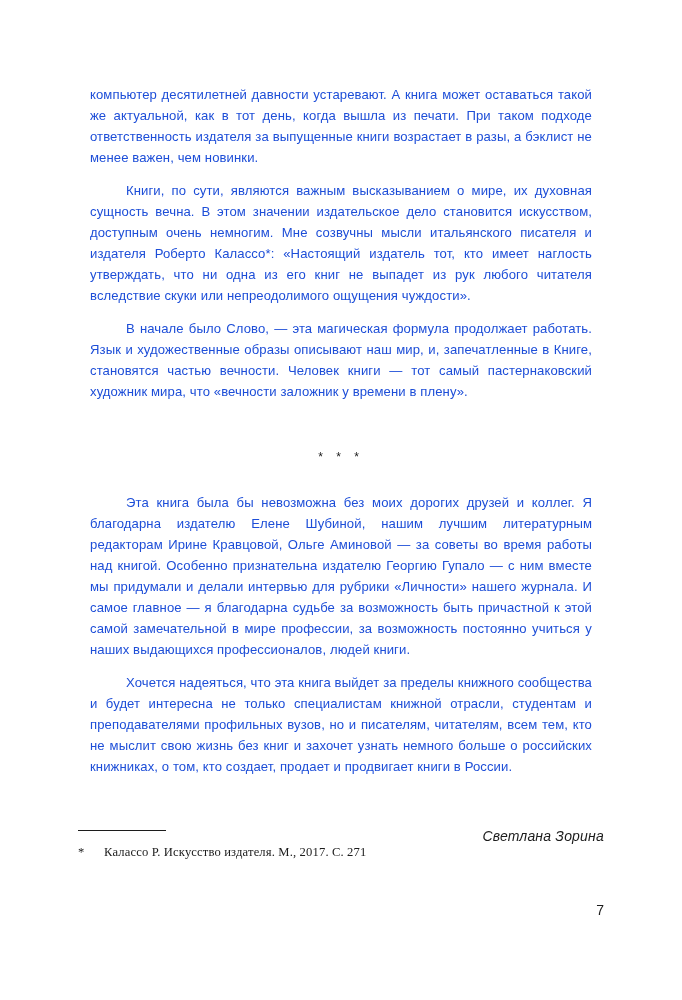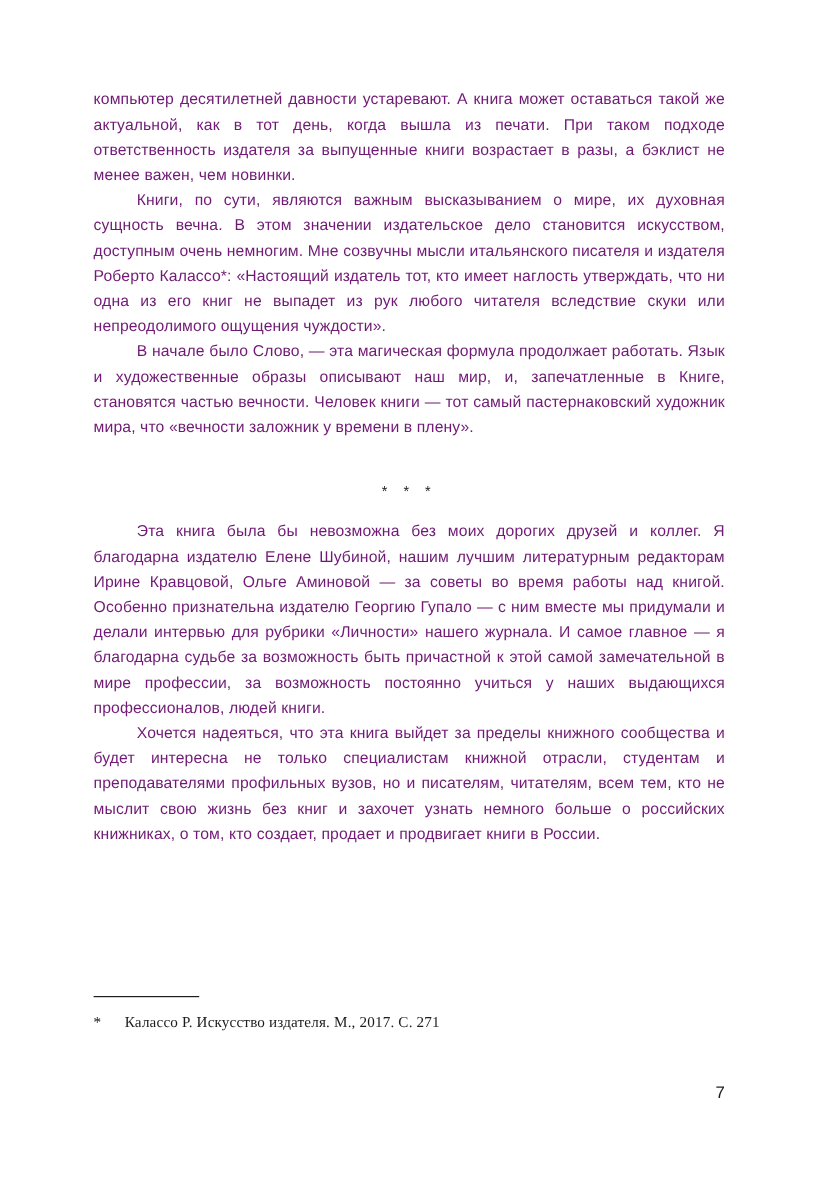--- a/index.html
+++ b/index.html
@@ -20,28 +20,28 @@
 
   
   .text-column {
     position: absolute;
     left: 78px;
     top: 72px;
     width: 526px;
   }
 
   .body-paragraph {
-    margin: 0;
+    margin: 12px;
     font-family: "Liberation Sans", sans-serif;
     font-size: 13.1px;
     line-height: 21px;
     letter-spacing: 0.1px;
     text-align: justify;
     text-justify: inter-word;
-    color: #701a75;
+    color: #1d4ed8;
     hyphens: manual;
   }
 
   .body-paragraph.indent {
     text-indent: 36px;
   }
 
   
   .divider-asterisks {
     margin: 0;
@@ -136,20 +136,21 @@
     <p class="divider-asterisks">* * *</p>
 
     <div class="spacer-after-divider"></div>
 
     <p class="body-paragraph indent">Эта книга была бы невозможна без моих дорогих друзей и коллег. Я благодарна издателю Елене Шубиной, нашим лучшим литературным редакторам Ирине Кравцовой, Ольге Аминовой — за советы во время работы над книгой. Особенно признательна издателю Георгию Гупало — с ним вместе мы придумали и делали интервью для рубрики «Личности» нашего журнала. И самое главное — я благодарна судьбе за возможность быть причастной к этой самой замечательной в мире профессии, за возможность постоянно учиться у наших выдающихся профессионалов, людей книги.</p>
 
     <p class="body-paragraph indent">Хочется надеяться, что эта книга выйдет за пределы книжного сообщества и будет интересна не только специалистам книжной отрасли, студентам и преподавателями профильных вузов, но и писателям, читателям, всем тем, кто не мыслит свою жизнь без книг и захочет узнать немного больше о российских книжниках, о том, кто создает, продает и продвигает книги в России.</p>
 
     <div class="spacer-before-signature"></div>
 
+    <p class="signature">Светлана Зорина</p>
 
   </div>
 
   <div class="footnote-block">
     <div class="footnote-rule"></div>
     <div class="footnote-line">
       <span class="footnote-marker">*</span>
       <span class="footnote-text">Калассо Р. Искусство издателя. М.,  2017. С. 271</span>
     </div>
   </div>

